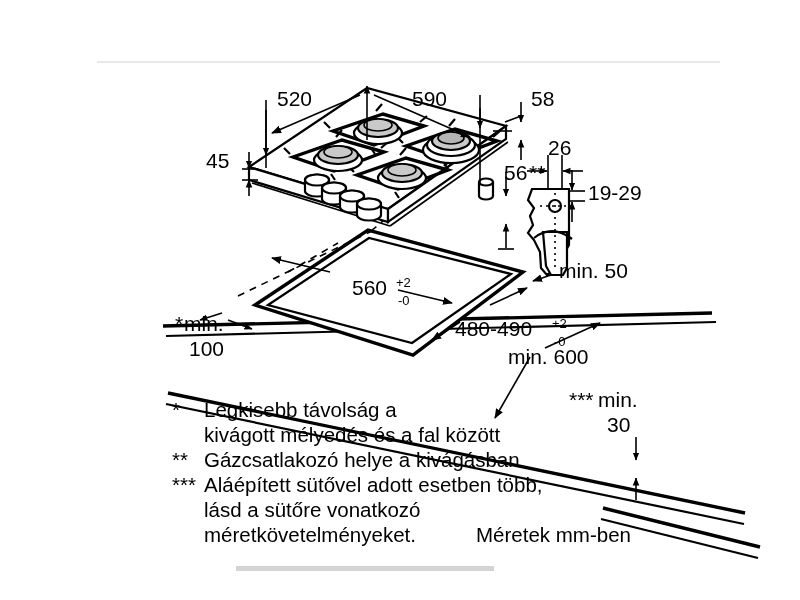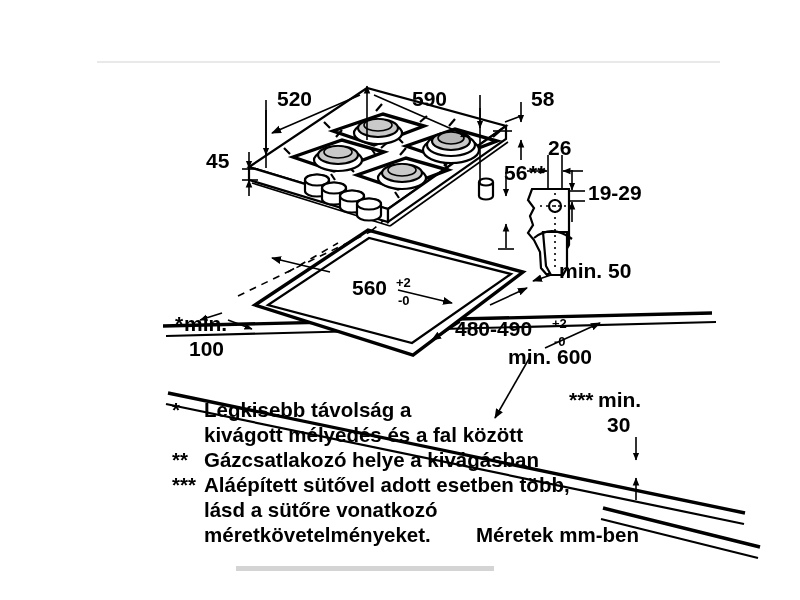--- a/index.html
+++ b/index.html
@@ -3,21 +3,21 @@
 <meta charset="utf-8">
 <style>
   html,body{margin:0;padding:0;background:#fff;}
   body{
     width:800px;height:600px;
     font-family:"Liberation Sans", sans-serif;
     color:#000;
     overflow:hidden;
     position:relative;
   }
-  #sheet{position:absolute;inset:0;width:800px;height:600px;font-weight:bold;}
+  #sheet{position:absolute;inset:0;width:800px;height:600px;}
   svg{display:block;}
   .dimtext{font-family:"Liberation Sans", sans-serif;font-size:21px;fill:#000;}
   .legendtext{font-family:"Liberation Sans", sans-serif;font-size:20.5px;fill:#000;}
   .sup{font-size:13px;}
   .ln{stroke:#000;fill:none;}
   .thin{stroke-width:1.6;}
   .med{stroke-width:2.2;}
   .thick{stroke-width:3.4;}
   .dash{stroke-dasharray:7 6;}
   .wfill{fill:#fff;}

